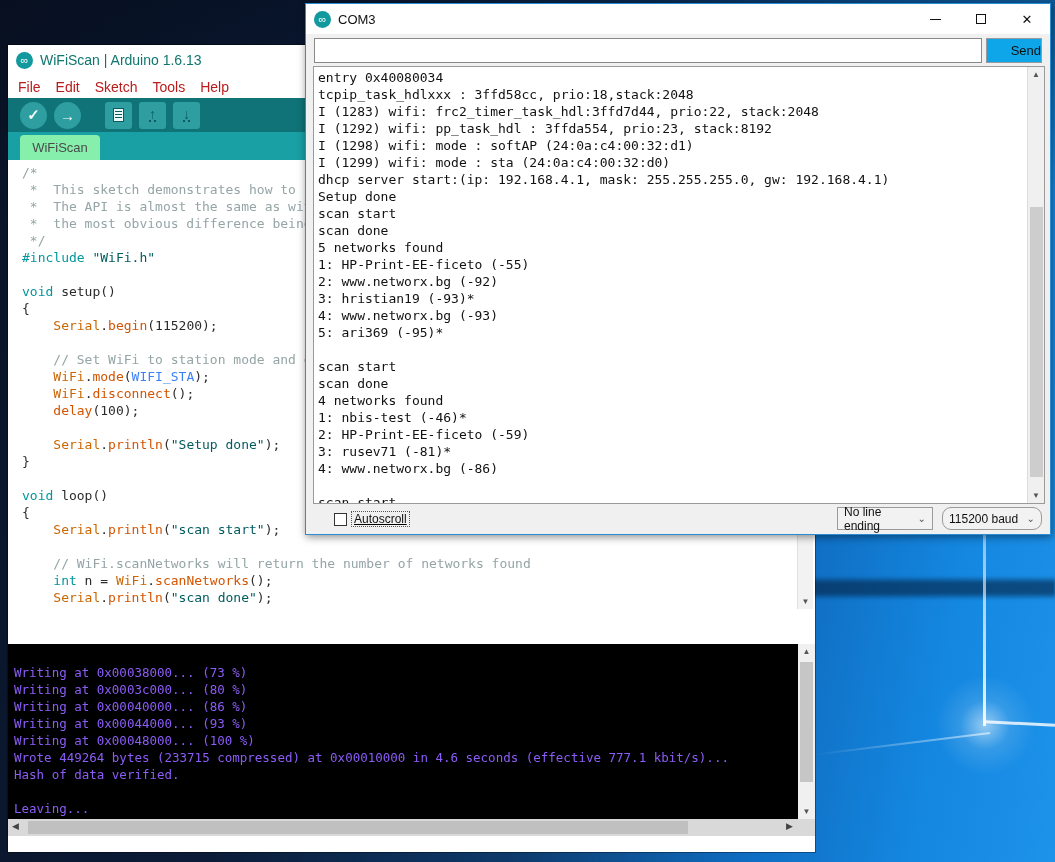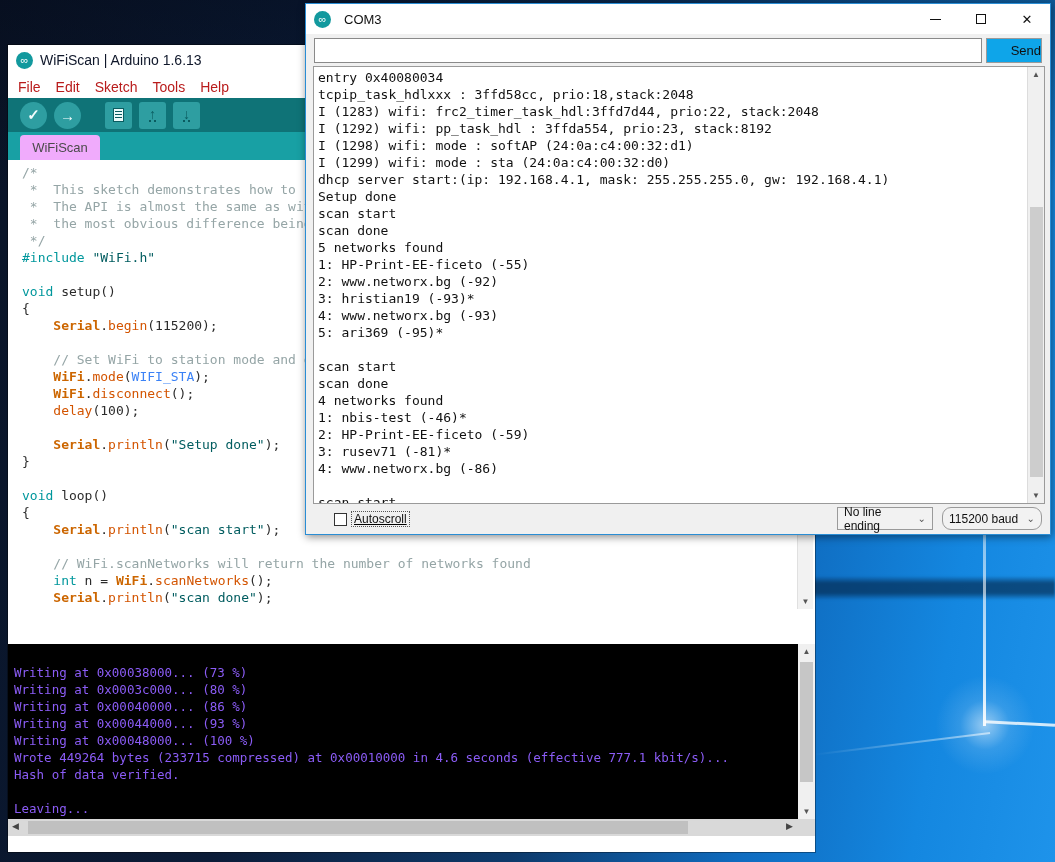--- a/index.html
+++ b/index.html
@@ -17,39 +17,39 @@
     background:linear-gradient(180deg, rgba(255,255,255,.25), rgba(255,255,255,.9)); }
   .beam-h { position:absolute; left:985px; top:722px; width:70px; height:3px; background:rgba(255,255,255,.8); transform:rotate(3deg); }
   .beam-d { position:absolute; left:812px; top:732px; width:178px; height:2px; background:linear-gradient(90deg, rgba(255,255,255,0), rgba(255,255,255,.55)); transform:rotate(-7deg); transform-origin:right center; }
   .glow { position:absolute; left:935px; top:675px; width:100px; height:100px;
     background:radial-gradient(circle, rgba(255,255,255,.55) 0%, rgba(255,255,255,.12) 35%, rgba(255,255,255,0) 70%); }
 
   
   #ide { position:absolute; left:8px; top:45px; width:807px; height:807px; background:#fff; box-shadow:0 0 0 1px rgba(0,0,0,.35); }
   .ide-titlebar { position:absolute; left:0; top:0; width:100%; height:30px; background:#fff; display:flex; align-items:center; padding-left:8px; }
   .app-icon { width:17px; height:17px; border-radius:50%; background:#12999e; color:#fff; font-size:11px; line-height:17px; text-align:center; margin-right:7px; flex:0 0 auto; }
-  .ide-title { color:#0f172a; font-size:14px; }
+  .ide-title { color:#0f766e; font-size:14px; }
   .ide-menubar { position:absolute; left:0; top:30px; width:100%; height:23px; background:#fff; display:flex; align-items:center; padding-left:10px; gap:15px; }
   .menu-item { font-size:14px; color:#b91c1c; }
   .ide-toolbar { position:absolute; left:0; top:53px; width:100%; height:34px; background:#0f7377; display:flex; align-items:center; padding-left:12px; gap:7px; }
   .tb { width:27px; height:27px; background:#2e9ea1; display:flex; align-items:center; justify-content:center; color:#f4fdfd; font-weight:bold; }
   .tb.round { border-radius:50%; font-size:15px; }
   .tb.square { border-radius:3px; color:#0a5c60; font-size:14px; }
   .tb .und { border-bottom:2px dotted #0a5c60; line-height:11px; }
   .tb-gap { width:10px; }
   .doc-glyph { width:11px; height:14px; background:#eafafa; border:1px solid #0a5c60; position:relative; }
   .doc-glyph:before { content:""; position:absolute; left:1px; top:2px; width:7px; height:1px; background:#0a5c60; box-shadow:0 3px 0 #0a5c60, 0 6px 0 #0a5c60; }
   .ide-tabrow { position:absolute; left:0; top:87px; width:100%; height:28px; background:#18a0a4; }
-  .ide-tab { position:absolute; left:12px; bottom:0; width:80px; height:25px; background:#f0abfc; border-radius:4px 4px 0 0; text-align:center; font-size:13px; color:#4a4a4a; line-height:25px; }
+  .ide-tab { position:absolute; left:12px; bottom:0; width:80px; height:25px; background:#86efac; border-radius:4px 4px 0 0; text-align:center; font-size:13px; color:#4a4a4a; line-height:25px; }
   .editor { position:absolute; left:0; top:115px; width:100%; height:449px; background:#fff; overflow:hidden; }
   .code { position:absolute; left:14px; top:4px; font-family:"DejaVu Sans Mono",monospace; font-size:13px; line-height:17px; white-space:pre; }
   .cl { height:17px; }
   .tok-com { color:#95a5a6; }
   .tok-kw { color:#00979c; }
-  .tok-cls { color:#cc6600; font-weight:bold; }
+  .tok-cls { color:#cc6600; font-weight:normal; }
   .tok-fn { color:#d35400; }
   .tok-str { color:#005c5f; }
   .tok-lit { color:#3b82f6; }
   .tok-pln { color:#2b2b2b; }
   .ed-scroll { position:absolute; right:2px; top:0; width:16px; height:100%; background:#f2f2f2; border-left:1px solid #e0e0e0; }
   .sb-arrow { position:absolute; left:0; width:100%; text-align:center; color:#555; font-size:8px; }
   .donebar { position:absolute; left:0; top:565px; width:100%; height:34px; background:#17979c; border-top:2px solid #3a3a3a; display:flex; align-items:center; padding-left:8px; }
   .donebar span { color:#0d3b3e; font-size:13px; }
   .console { position:absolute; left:0; top:599px; width:100%; height:175px; background:#000; overflow:hidden; }
   .console-text { position:absolute; left:6px; top:20px; font-family:"DejaVu Sans Mono",monospace; font-size:12.5px; line-height:17px; white-space:pre; color:#8b5cf6; }
@@ -57,21 +57,21 @@
   .con-thumb { position:absolute; left:2px; top:18px; width:13px; height:120px; background:#c6c6c6; }
   .hscroll { position:absolute; left:0; top:774px; width:100%; height:17px; background:#d9d9d9; }
   .hs-thumb { position:absolute; left:20px; top:2px; width:660px; height:13px; background:#c0c0c0; }
   .hs-arrow { position:absolute; top:2px; color:#444; font-size:9px; }
   .ide-statusbar { position:absolute; left:0; top:791px; width:100%; height:16px; background:#0e6e74; display:flex; align-items:center; justify-content:flex-end; padding-right:10px; }
   .ide-statusbar span { color:#dfecec; font-size:11.5px; }
 
   
   #monitor { position:absolute; left:305px; top:3px; width:746px; height:532px; background:#f0f0f0; border:1px solid #2a8dd4; box-shadow:1px 2px 8px rgba(0,0,0,.45); }
   .mon-titlebar { position:absolute; left:0; top:0; width:100%; height:30px; background:#fff; display:flex; align-items:center; padding-left:8px; }
-  .mon-title { font-size:13px; color:#111; margin-left:6px; }
+  .mon-title { font-size:13px; color:#111; }
   .win-controls { position:absolute; right:0; top:0; height:30px; display:flex; }
   .wc { width:46px; height:30px; display:flex; align-items:center; justify-content:center; color:#111; font-size:13px; }
   .wc .min-glyph { width:11px; height:1px; background:#111; display:block; }
   .wc .max-glyph { width:10px; height:10px; border:1px solid #111; display:block; }
   .mon-inputrow { position:absolute; left:0; top:33px; width:100%; height:28px; }
   .mon-input { position:absolute; left:8px; top:1px; width:668px; height:25px; background:#fff; border:1px solid #8a8a8a; font-size:13px; padding:0 5px; font-family:"Liberation Sans",sans-serif; }
   .send-btn { position:absolute; right:8px; top:1px; width:56px; height:25px; background:#0ea5e9; border:1px solid #9a9a9a; font-size:13px; color:#111; text-align:right; line-height:23px; }
   .mon-output { position:absolute; left:7px; top:62px; width:732px; height:438px; background:#fff; border:1px solid #9a9a9a; overflow:hidden; }
   .mon-text { position:absolute; left:4px; top:2px; font-family:"DejaVu Sans Mono",monospace; font-size:13px; line-height:17px; white-space:pre; color:#111; }
   .mon-scroll { position:absolute; right:0; top:0; width:17px; height:100%; background:#f0f0f0; border-left:1px solid #dcdcdc; }

